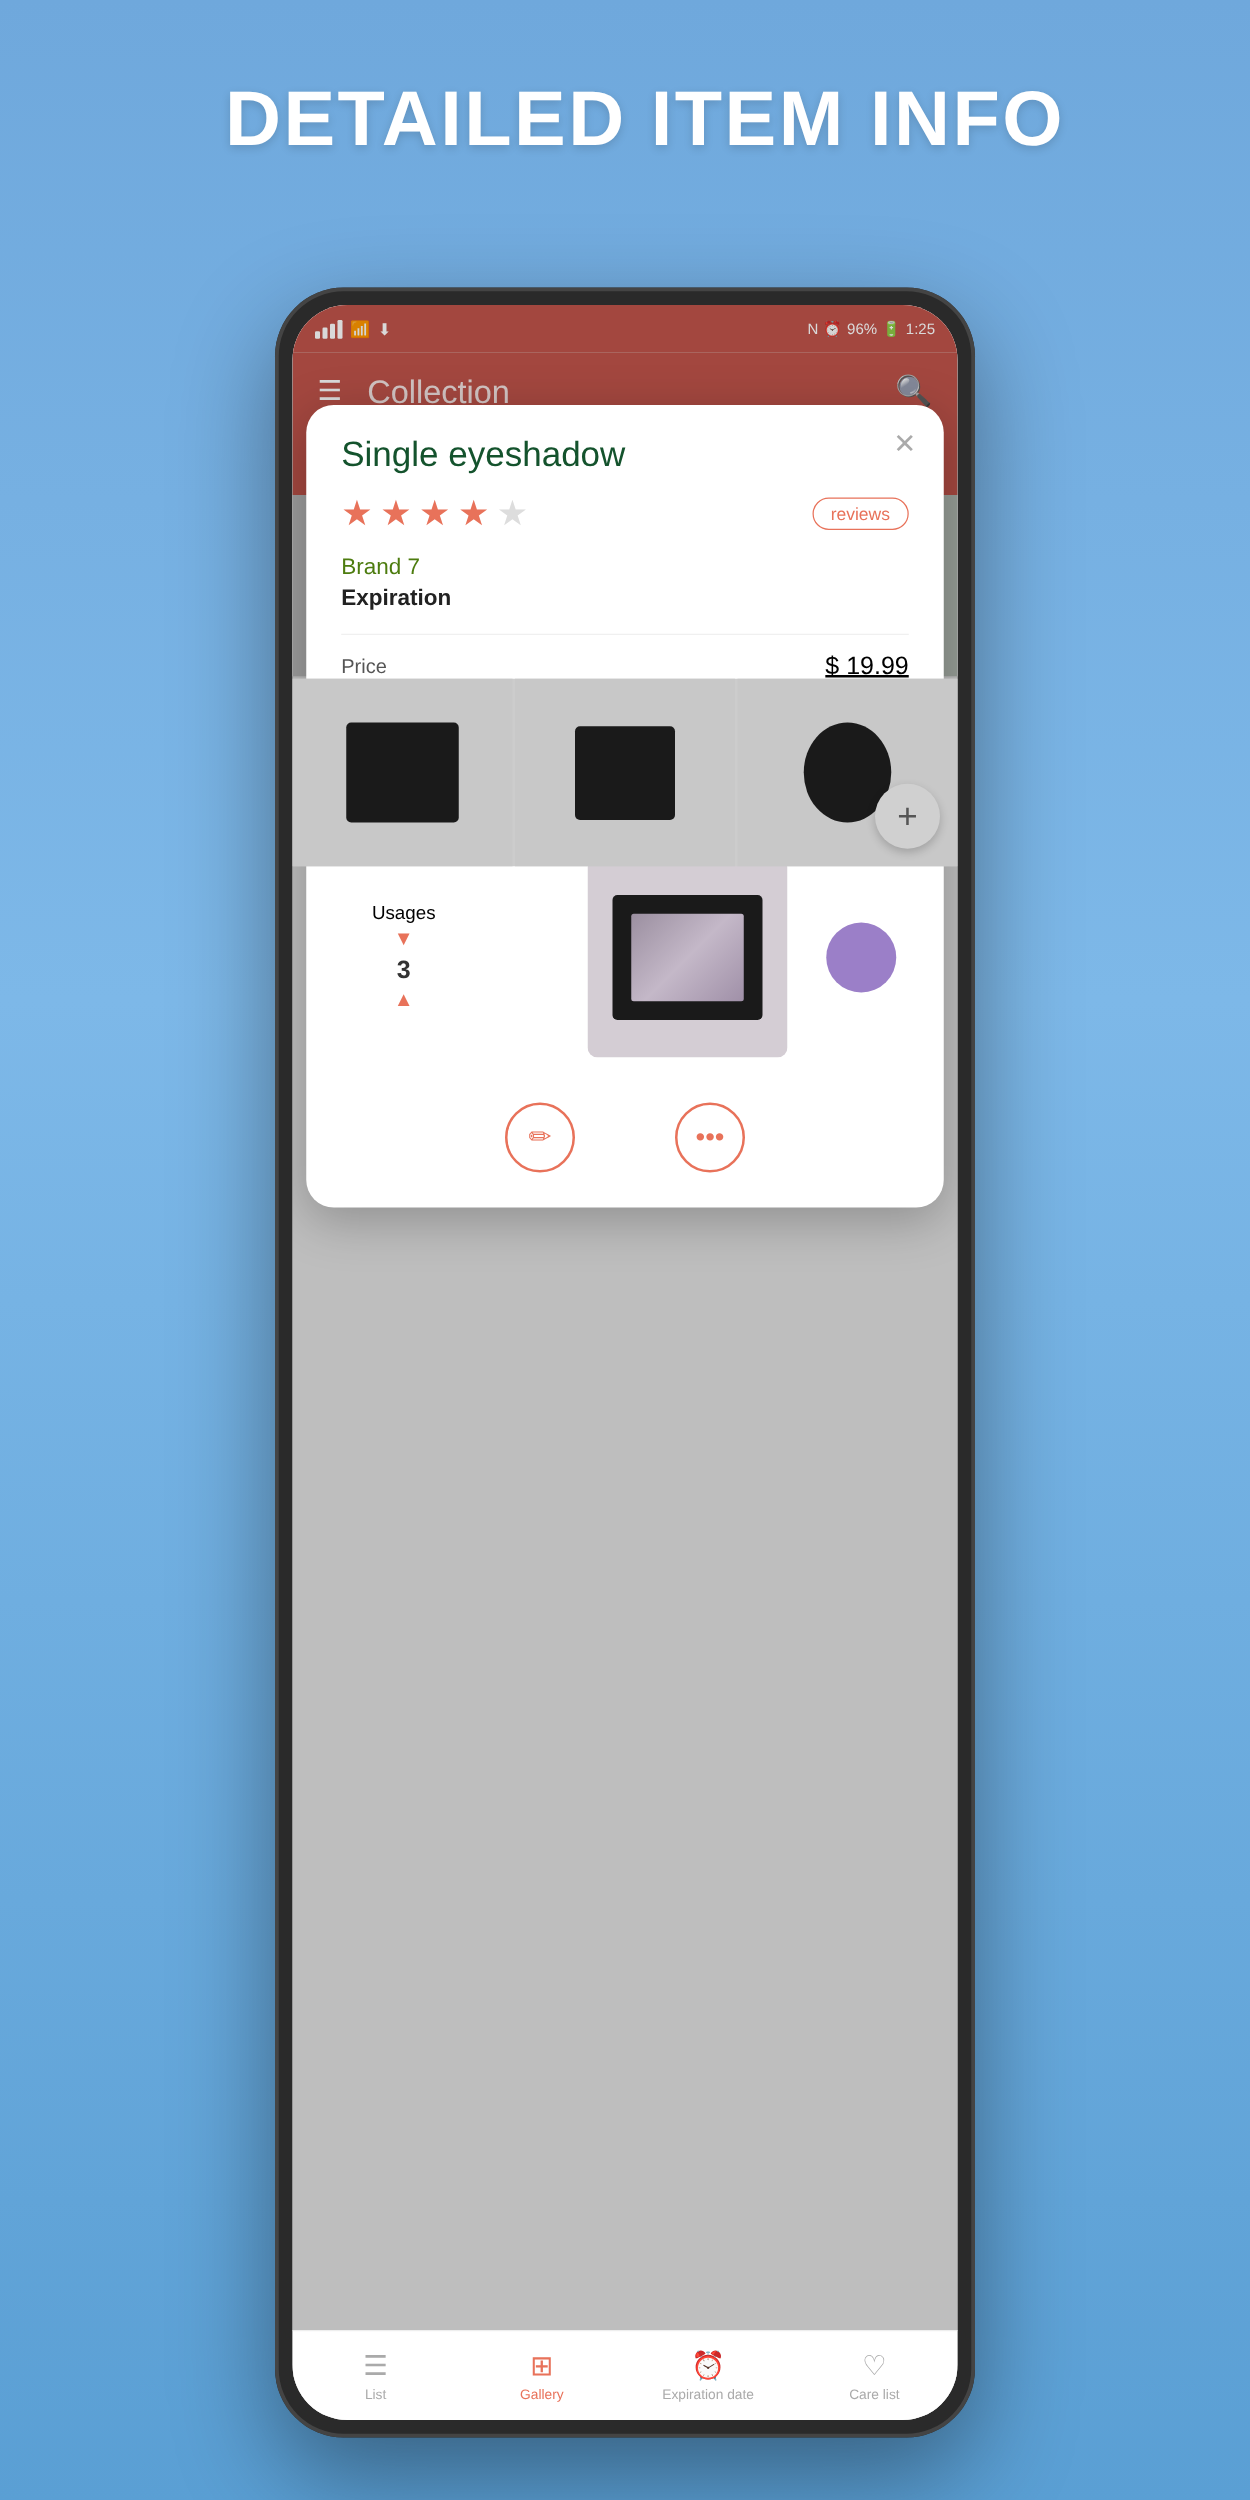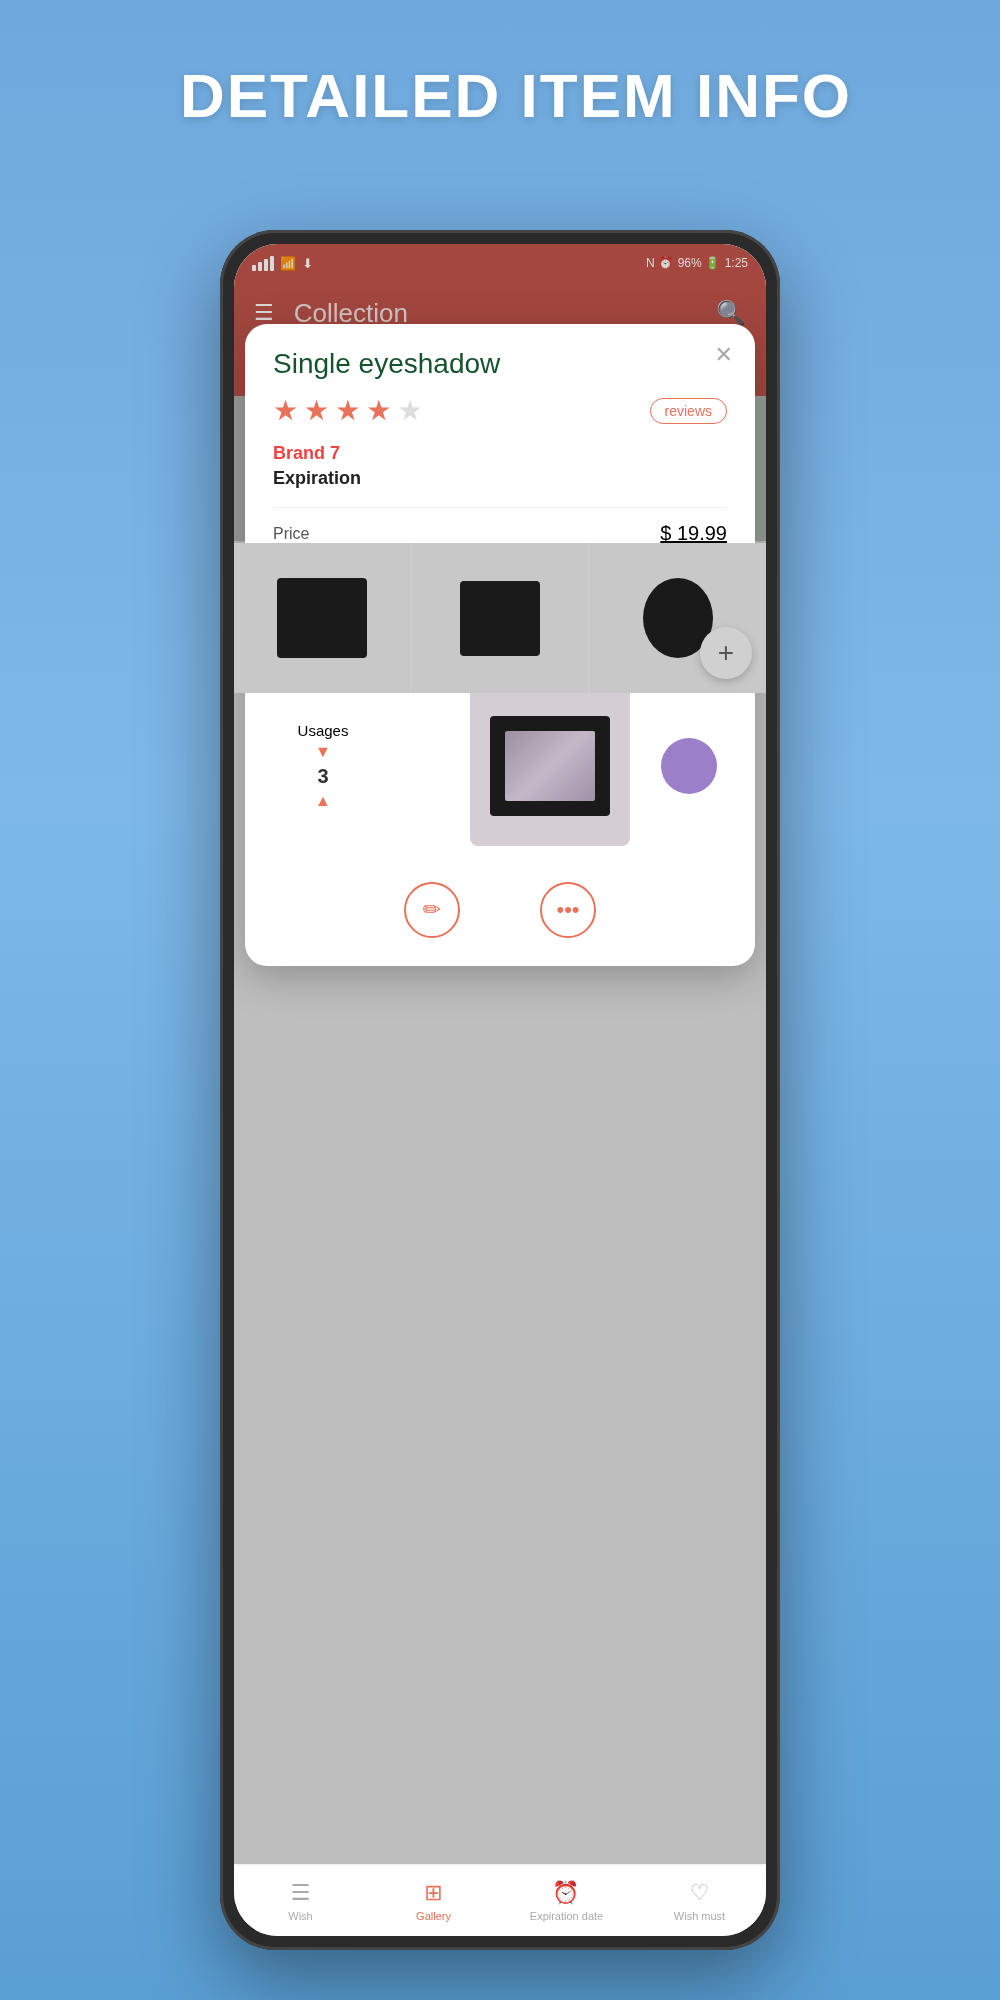--- a/index.html
+++ b/index.html
@@ -174,22 +174,22 @@
       border: 1.5px solid #e8725a;
       border-radius: 20px;
       padding: 4px 14px;
       color: #e8725a;
       font-size: 14px;
       cursor: pointer;
     }
 
     .modal-brand {
       font-size: 18px;
-      font-weight: 700;
-      color: #ef4444;
+      font-weight: 400;
+      color: #4d7c0f;
       margin-bottom: 4px;
     }
     .modal-category {
       font-size: 18px;
       font-weight: 700;
       color: #222;
       margin-bottom: 18px;
     }
 
     
@@ -520,31 +520,31 @@
         </div>
         <div class="bottom-grid-cell" style="position:relative;">
           <div class="cosmetic-box" style="width:70px;height:80px;border-radius:50%;"></div>
           <div class="fab-btn">+</div>
         </div>
       </div>
 
       <div class="bottom-nav">
         <div class="nav-item">
           <span class="nav-icon">☰</span>
-          <span class="nav-label">Wish</span>
+          <span class="nav-label">List</span>
         </div>
         <div class="nav-item">
           <span class="nav-icon active">⊞</span>
           <span class="nav-label active">Gallery</span>
         </div>
         <div class="nav-item">
           <span class="nav-icon">⏰</span>
           <span class="nav-label">Expiration date</span>
         </div>
         <div class="nav-item">
           <span class="nav-icon">♡</span>
-          <span class="nav-label">Wish must</span>
+          <span class="nav-label">Care list</span>
         </div>
       </div>
 
     </div>
   </div>
 </div>
 
 </body></html>

